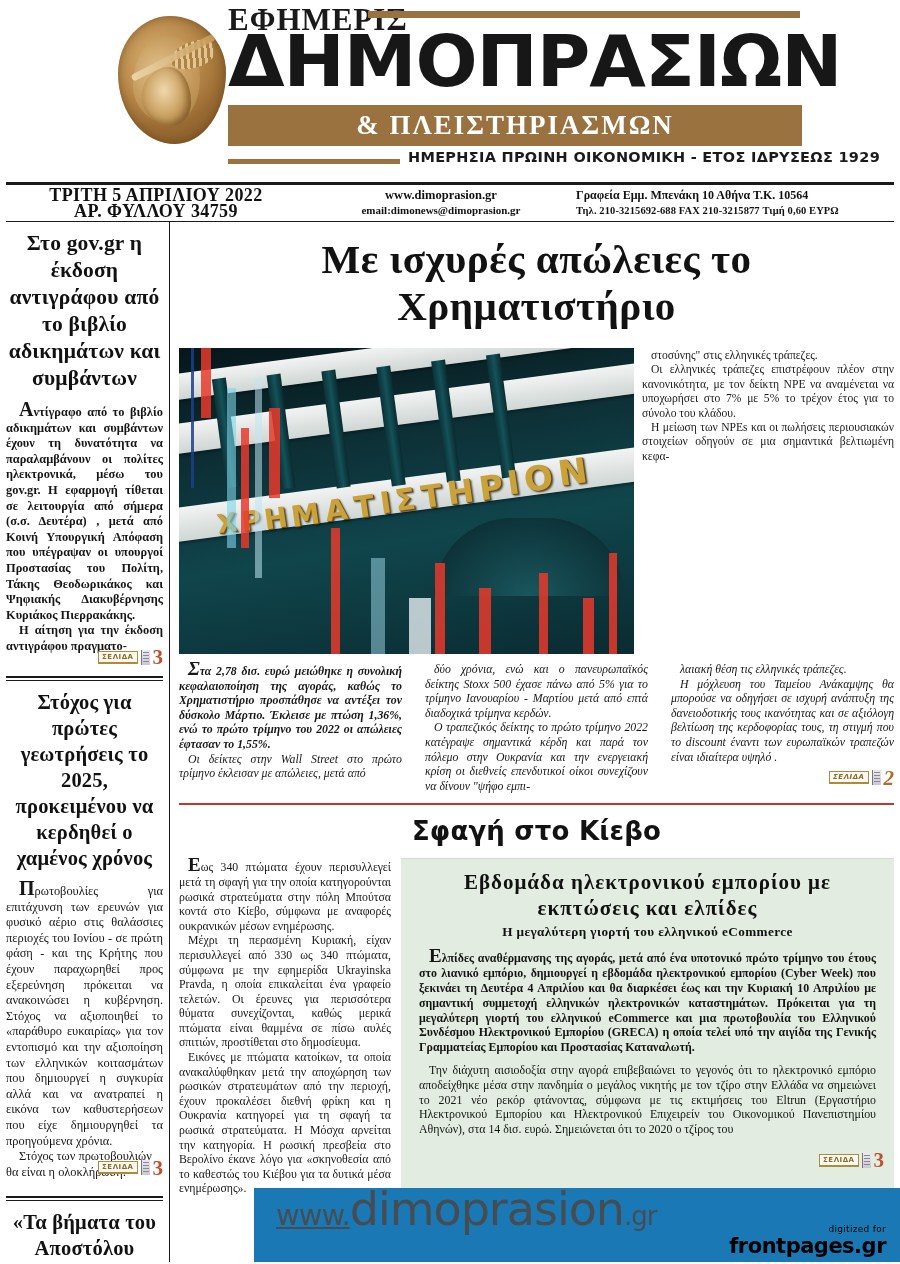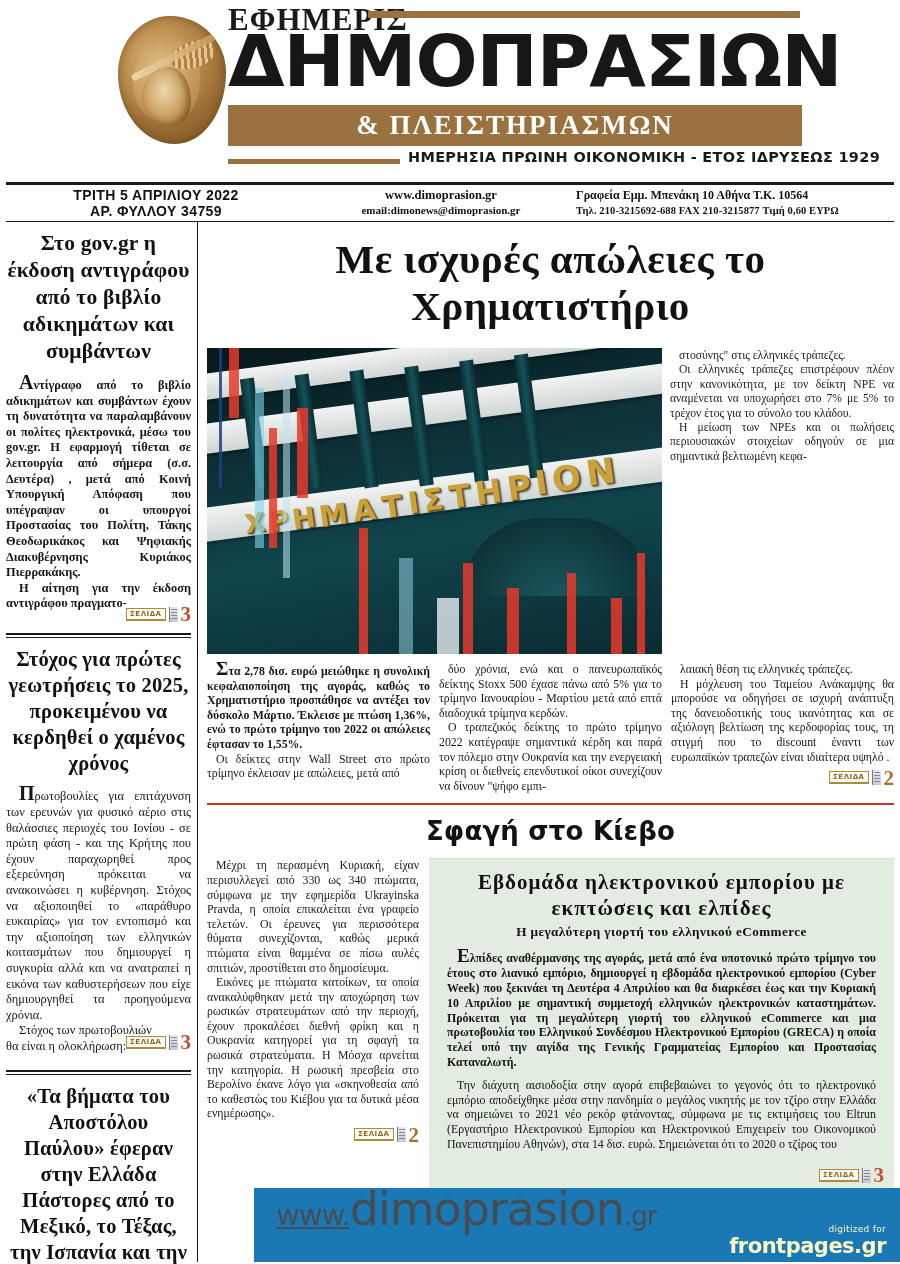--- a/index.html
+++ b/index.html
@@ -164,22 +164,22 @@
     height: 36px;
   }
   .infobar-inner {
     display: flex;
     height: 36px;
     align-items: center;
   }
   .ib-left {
     width: 300px;
     text-align: center;
-    font-family: Liberation Sans, sans-serif;
-    font-size: 14px;
+    font-family: Liberation Serif, serif;
+    font-size: 18px;
     font-weight: bold;
     line-height: 16px;
     letter-spacing: .4px;
   }
   .ib-mid {
     width: 270px;
     text-align: center;
     font-family: "Liberation Serif", serif;
     font-size: 12.5px;
     font-weight: bold;
@@ -368,22 +368,23 @@
     top: 170px;
     width: 190px;
     height: 78px;
     border-radius: 95px 95px 0 0;
     background: radial-gradient(ellipse at 50% 100%, #1a565d 0%, #0d343a 70%, #072227 100%);
   }
 
   
   .body3 {
     display: flex;
-    gap: 9px;
+    gap: 23px;
     margin-top: 8px;
+    font-style: italic;
   }
   .body3 .c {
     width: 223px;
     font-family: "Liberation Serif", serif;
     font-size: 11.8px;
     line-height: 14.6px;
     text-align: justify;
     color: #171717;
   }
   .body3 .c p { margin: 0; text-indent: 9px; }
@@ -482,21 +483,21 @@
     letter-spacing: -1px;
     opacity: .92;
   }
   .banner-url .www { font-size: 29px; text-decoration: underline; }
   .banner-url .gr { font-size: 26px; }
   .banner-dig {
     position: absolute;
     right: 14px;
     bottom: 4px;
     text-align: right;
-    color: #fef9c3;
+    color: #000000;
     font-family: "DejaVu Sans", sans-serif;
   }
   .banner-dig .d1 { font-size: 9px; letter-spacing: .3px; display:block; }
   .banner-dig .d2 { font-size: 21px; font-weight: bold; letter-spacing: -.5px; display:block; }
 </style>
 </head>
 <body>
 
 <div class="masthead">
   <div class="coin">
@@ -665,20 +666,21 @@
         </div>
       </div>
     </div>
 
     <hr class="rule-red">
 
     <h2 class="kiev-headline">Σφαγή στο Κίεβο</h2>
 
     <div class="kiev-row">
       <div class="kiev-col">
+        <p><span class="dropcap">Ε</span><span>ως 340 πτώματα έχουν περισυλλεγεί μετά τη σφαγή για την οποία κατηγορούνται ρωσικά στρατεύματα στην πόλη Μπούτσα κοντά στο Κίεβο, σύμφωνα με αναφορές ουκρανικών μέσων ενημέρωσης.</span></p>
         <p>Μέχρι τη περασμένη Κυριακή, είχαν περισυλλεγεί από 330 ως 340 πτώματα, σύμφωνα με την εφημερίδα Ukrayinska Pravda, η οποία επικαλείται ένα γραφείο τελετών. Οι έρευνες για περισσότερα θύματα συνεχίζονται, καθώς μερικά πτώματα είναι θαμμένα σε πίσω αυλές σπιτιών, προστίθεται στο δημοσίευμα.</p>
         <p>Εικόνες με πτώματα κατοίκων, τα οποία ανακαλύφθηκαν μετά την αποχώρηση των ρωσικών στρατευμάτων από την περιοχή, έχουν προκαλέσει διεθνή φρίκη και η Ουκρανία κατηγορεί για τη σφαγή τα ρωσικά στρατεύματα. Η Μόσχα αρνείται την κατηγορία. Η ρωσική πρεσβεία στο Βερολίνο έκανε λόγο για «σκηνοθεσία από το καθεστώς του Κιέβου για τα δυτικά μέσα ενημέρωσης».</p>
         <div style="text-align:right;margin-top:-2px">
           <span class="pageref">
             <span class="box">ΣΕΛΙΔΑ</span>
             <span class="mini"></span>
             <span class="num">2</span>
           </span>
         </div>
       </div>

